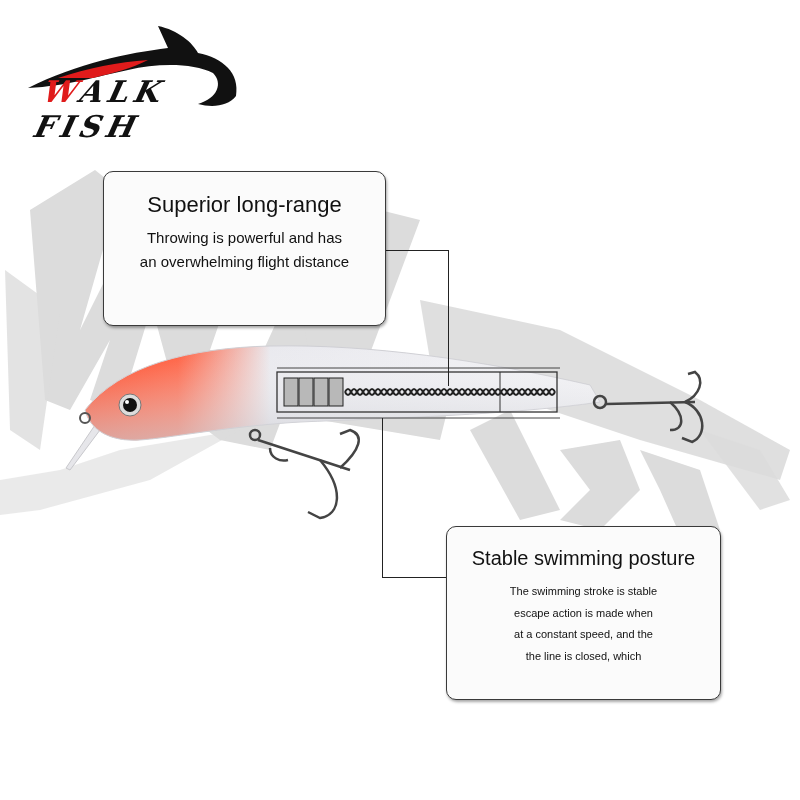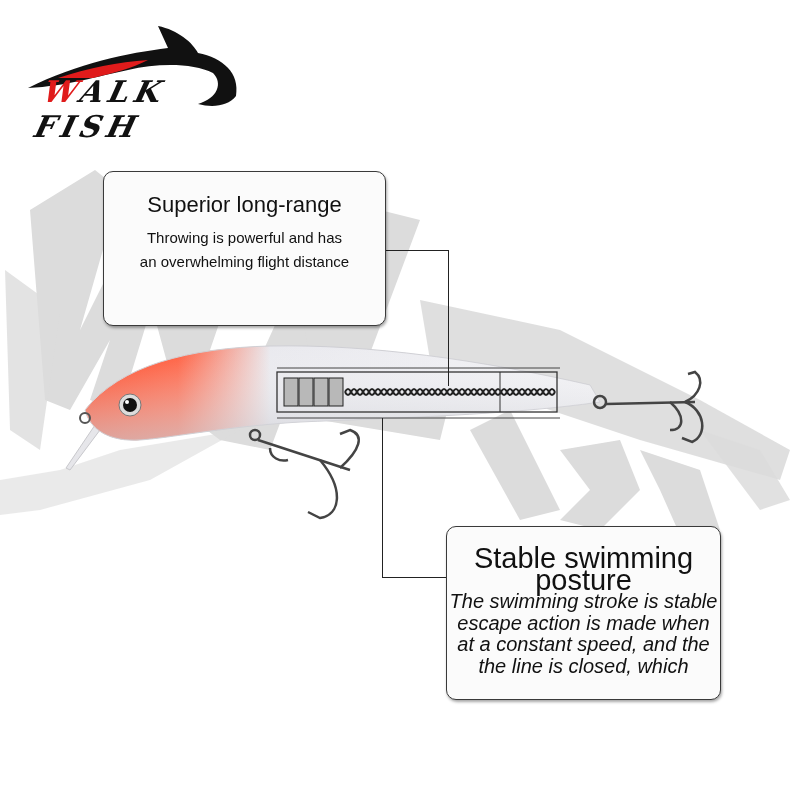--- a/index.html
+++ b/index.html
@@ -7,24 +7,24 @@
   .abs { position:absolute; }
   .brand-wrap { left:18px; top:18px; width:225px; height:92px; }
   .brand-text { position:absolute; left:22px; top:56px; font-family:"DejaVu Serif", serif; font-style:italic; font-weight:bold; font-size:30px; letter-spacing:5px; color:#111; transform:skewX(-14deg); }
   .brand-text .w { color:#e01b1b; }
   .watermark { left:0; top:150px; width:800px; height:420px; }
   .callout { position:absolute; background:#fbfbfb; border:1.5px solid #3a3a3a; border-radius:10px; box-shadow:1px 2px 3px rgba(0,0,0,0.35); text-align:center; color:#111; }
   .callout-1 { left:103px; top:171px; width:281px; height:153px; }
   .callout-2 { left:446px; top:526px; width:273px; height:172px; }
   .c-title { font-size:22px; line-height:22px; }
   .callout-1 .c-title { margin-top:22px; }
-  .callout-2 .c-title { margin-top:20px; font-size:29px; }
+  .callout-2 .c-title { margin-top:20px; font-size:20px; }
   .c-body { font-size:15px; line-height:24px; }
   .callout-1 .c-body { margin-top:10px; }
-  .callout-2 .c-body { font-size:20px; line-height:21.5px;font-style:italic; }
+  .callout-2 .c-body { margin-top:12px; font-size:11px; line-height:21.5px; }
   .line { position:absolute; background:#222; }
 </style>
 </head>
 <body>
 
 <svg class="abs watermark" viewBox="0 0 800 420" width="800" height="420">
   <g fill="#dcdcdc">
     <path d="M30 60 L95 20 L120 40 L80 180 L110 120 L150 60 L175 80 L120 260 L90 250 L110 190 L70 260 L45 250 Z"></path>
     <path d="M150 150 L230 40 L260 55 L210 200 L250 230 L300 120 L330 140 L270 300 L220 290 L180 260 Z"></path>
     <path d="M300 150 L380 60 L420 70 L360 230 L450 250 L440 290 L320 270 Z"></path>

